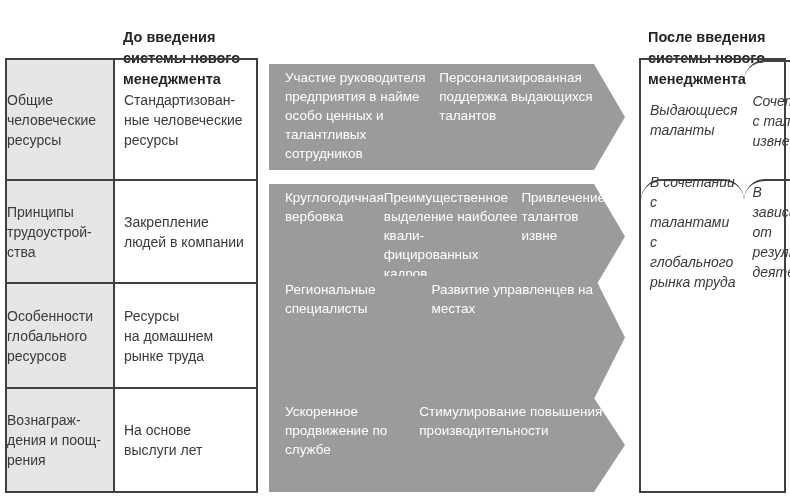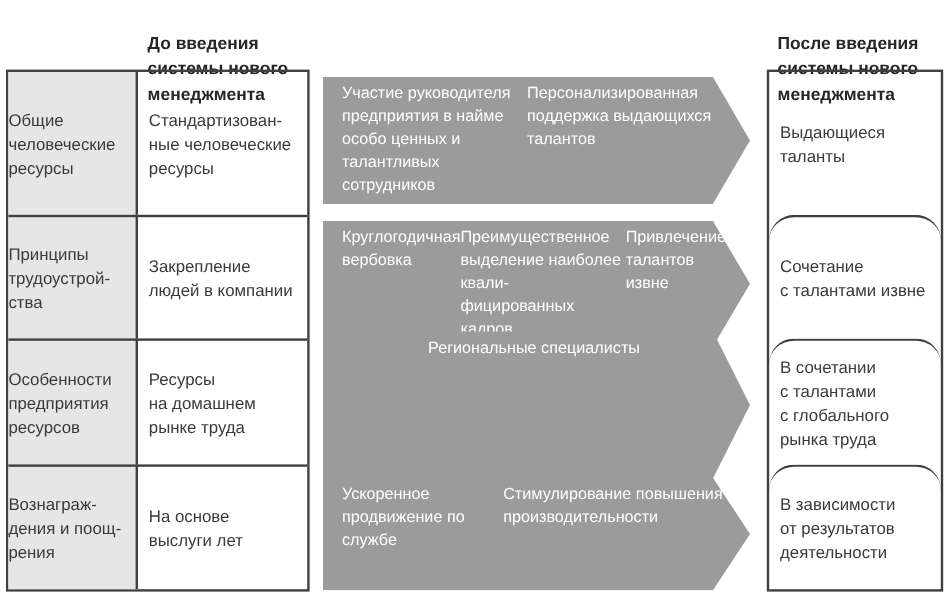--- a/index.html
+++ b/index.html
@@ -48,21 +48,22 @@
     grid-template-rows: 119px 103px 105px 1fr;
   }
   .table-left {
     left: 5px;
     width: 253px;
     grid-template-columns: 108px 1fr;
   }
   .table-right {
     left: 639px;
     width: 147px;
-    grid-template-columns: 1fr;
+    grid-template-columns: 1fr 1fr;
+    font-style: italic;
   }
   .cell {
     display: flex;
     align-items: center;
     padding: 6px 6px 6px 9px;
     font-size: 14px;
     line-height: 20px;
     white-space: pre-line;
     color: var(--table-text);
   }
@@ -114,21 +115,21 @@
 ресурсы</div>
     <div class="cell val">Стандартизован-
 ные человеческие
 ресурсы</div>
     <div class="cell cat">Принципы
 трудоустрой-
 ства</div>
     <div class="cell val">Закрепление
 людей в компании</div>
     <div class="cell cat">Особенности
-предприятия
+глобального
 ресурсов</div>
     <div class="cell val">Ресурсы
 на домашнем
 рынке труда</div>
     <div class="cell cat">Вознаграж-
 дения и поощ-
 рения</div>
     <div class="cell val">На основе
 выслуги лет</div>
   </div>
@@ -142,20 +143,21 @@
 
   <div class="arrow arrow-2">
     <div class="arrow-item">Круглогодичная вербовка</div>
     <div class="arrow-item">Преимущественное выделение наиболее квали-
 фицированных кадров</div>
     <div class="arrow-item">Привлечение талантов извне</div>
   </div>
 
   <div class="arrow arrow-3">
     <div class="arrow-item">Региональные специалисты</div>
+    <div class="arrow-item">Развитие управленцев на местах</div>
   </div>
 
   <div class="arrow arrow-4">
     <div class="arrow-item">Ускоренное продвижение по службе</div>
     <div class="arrow-item">Стимулирование повышения производительности</div>
   </div>
 
   <div class="table table-right">
     <div class="cell val">Выдающиеся
 таланты</div>

